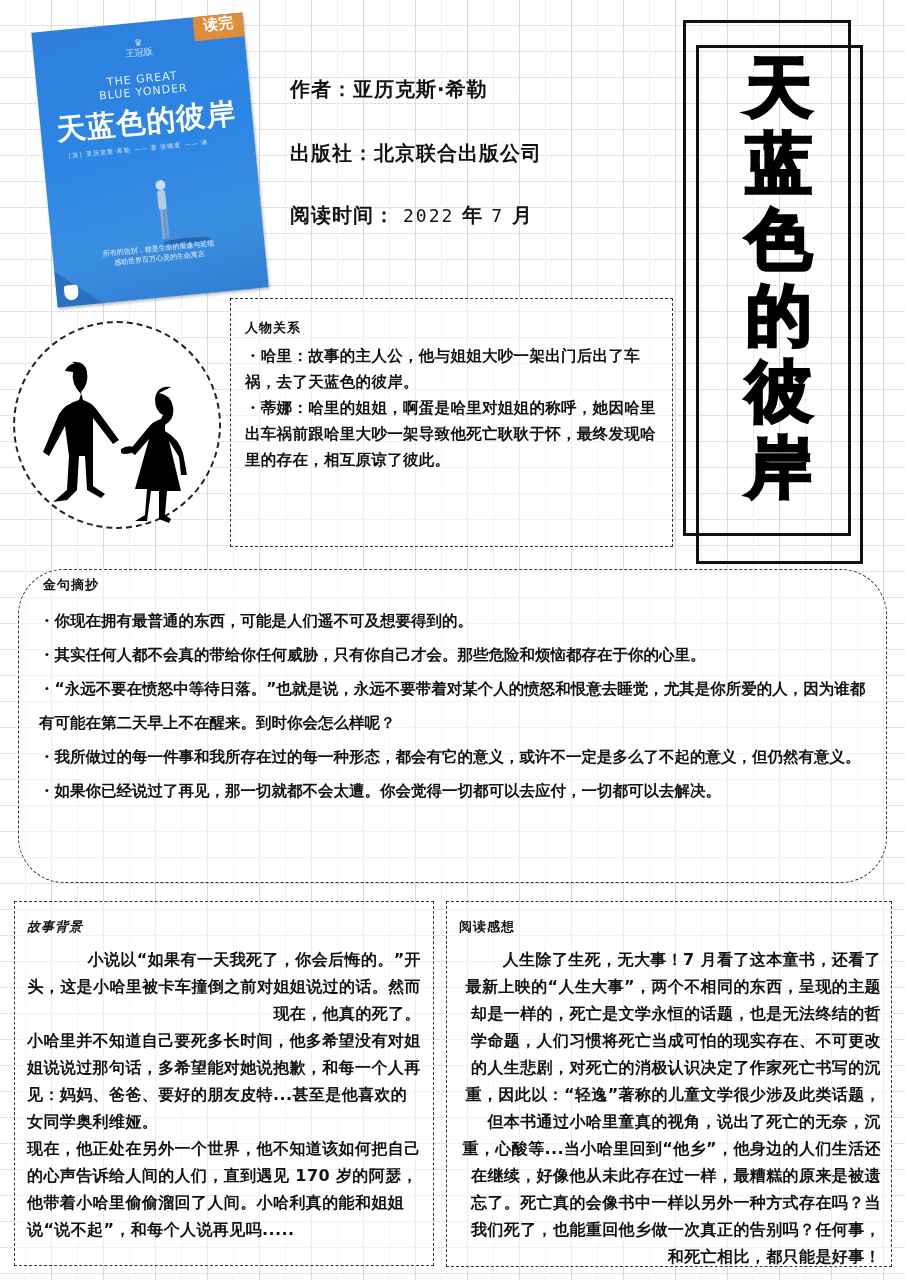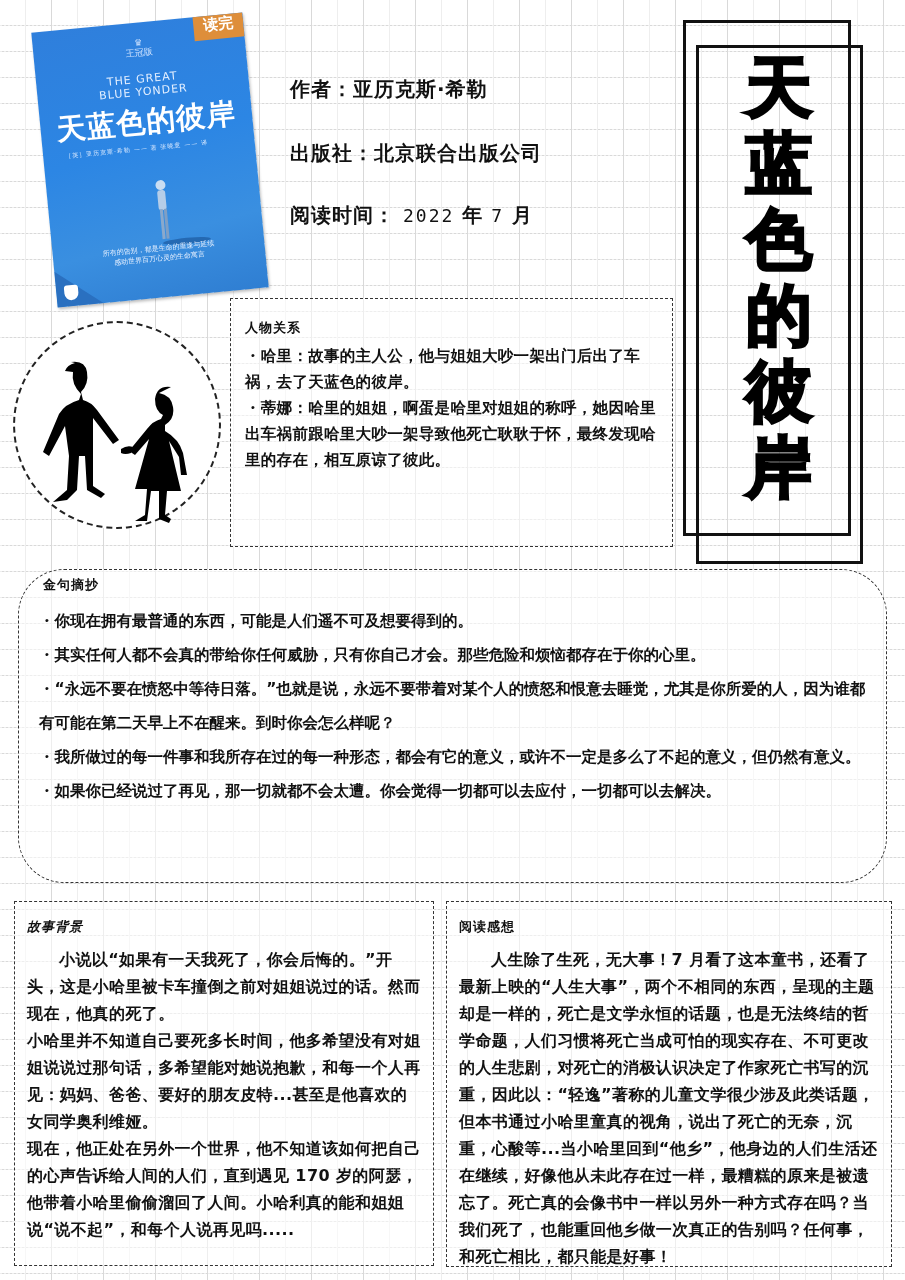--- a/index.html
+++ b/index.html
@@ -137,21 +137,21 @@
   .quotes p { line-height: 34px; font-size: 15.5px; padding-left: 4px; }
 
   .background { left: 14px; top: 901px; width: 420px; height: 365px; padding: 16px 12px 0 12px; }
   .background h3 { margin-bottom: 10px; font-style: italic; }
   .background p { line-height: 27px; font-size: 16px; letter-spacing: 0.4px; }
 
   .thoughts { left: 446px; top: 901px; width: 446px; height: 366px; padding: 16px 10px 0 12px; }
   .thoughts h3 { margin-bottom: 10px; }
   .thoughts p { line-height: 27px; font-size: 16px; letter-spacing: 0.4px; }
 
-  .indent { text-indent: 2em; }
+  .indent { text-indent: 2em; text-align: right; }
 </style>
 </head>
 <body>
 
 <div class="cover">
   <div class="badge">读完</div>
   <div class="logo">
     <div>♛</div>
     <div>王冠版</div>
   </div>

